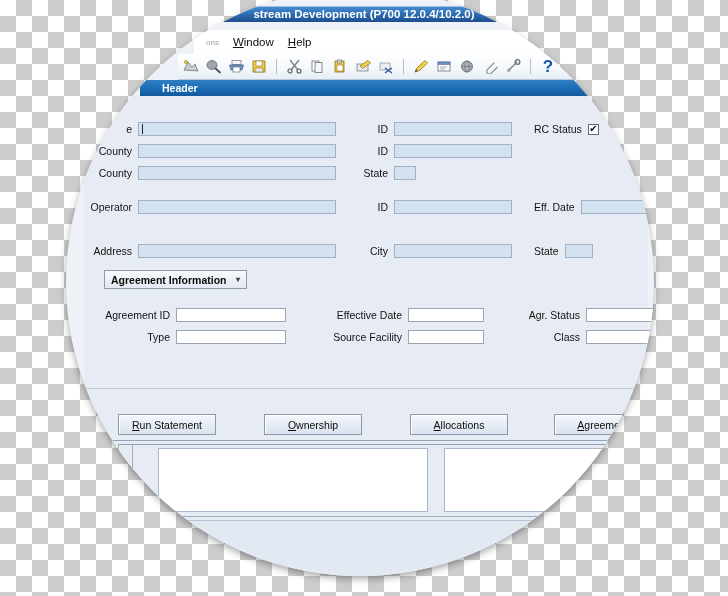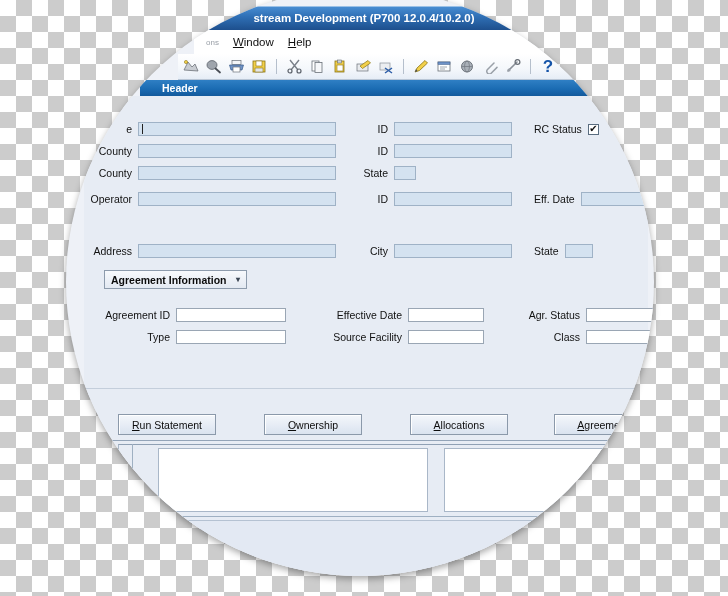--- a/index.html
+++ b/index.html
@@ -25,21 +25,21 @@
     background:#eef1f7;
   }
   #app-window{
     position:absolute;
     left:-66px; top:12px;
     width:728px; height:584px;
   }
 
   
   .titlebar{
-    position:absolute;left:194px;top:6px;width:340px;height:24px;
+    position:absolute;left:194px;top:6px;width:340px;height:16px;
     background:linear-gradient(to bottom,#4a8fd4 0%,#2f6fb5 45%,#1d4f8d 100%);
     border:1px solid #184madd;
     border-radius:3px 3px 0 0;
     color:#ffffff;font-size:11.5px;font-weight:bold;
     display:flex;align-items:center;justify-content:center;
     white-space:nowrap;overflow:hidden;
     box-shadow:inset 0 1px 0 rgba(255,255,255,.45);
   }
 
   
@@ -285,21 +285,21 @@
         <span class="fld" style="width:118px;margin-left:6px;"></span>
       </div>
 
       <div class="row" style="left:0;top:70px;">
         <span class="lbl" style="width:48px;">County</span>
         <span class="fld" style="width:198px;margin-left:6px;"></span>
         <span class="lbl" style="width:34px;margin-left:18px;">State</span>
         <span class="fld" style="width:22px;margin-left:6px;"></span>
       </div>
 
-      <div class="row" style="left:0;top:96px;">
+      <div class="row" style="left:0;top:104px;">
         <span class="lbl" style="width:48px;">Operator</span>
         <span class="fld" style="width:198px;margin-left:6px;"></span>
         <span class="lbl" style="width:34px;margin-left:18px;">ID</span>
         <span class="fld" style="width:118px;margin-left:6px;"></span>
         <span class="lbl" style="margin-left:22px;">Eff. Date</span>
         <span class="fld" style="width:96px;margin-left:6px;"></span>
       </div>
 
       <div class="row" style="left:0;top:148px;">
         <span class="lbl" style="width:48px;">Address</span>

